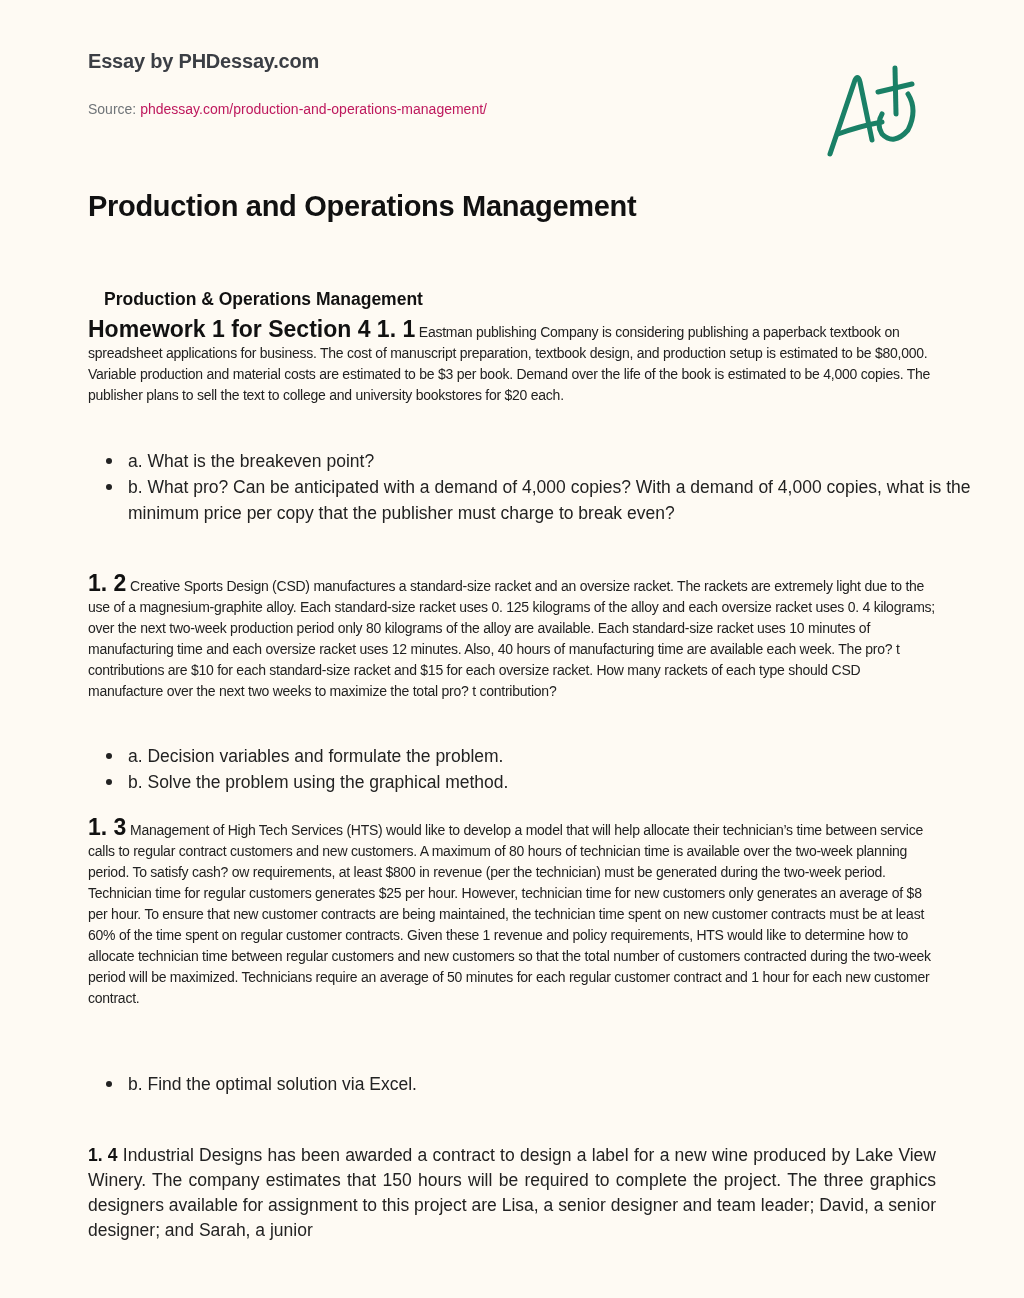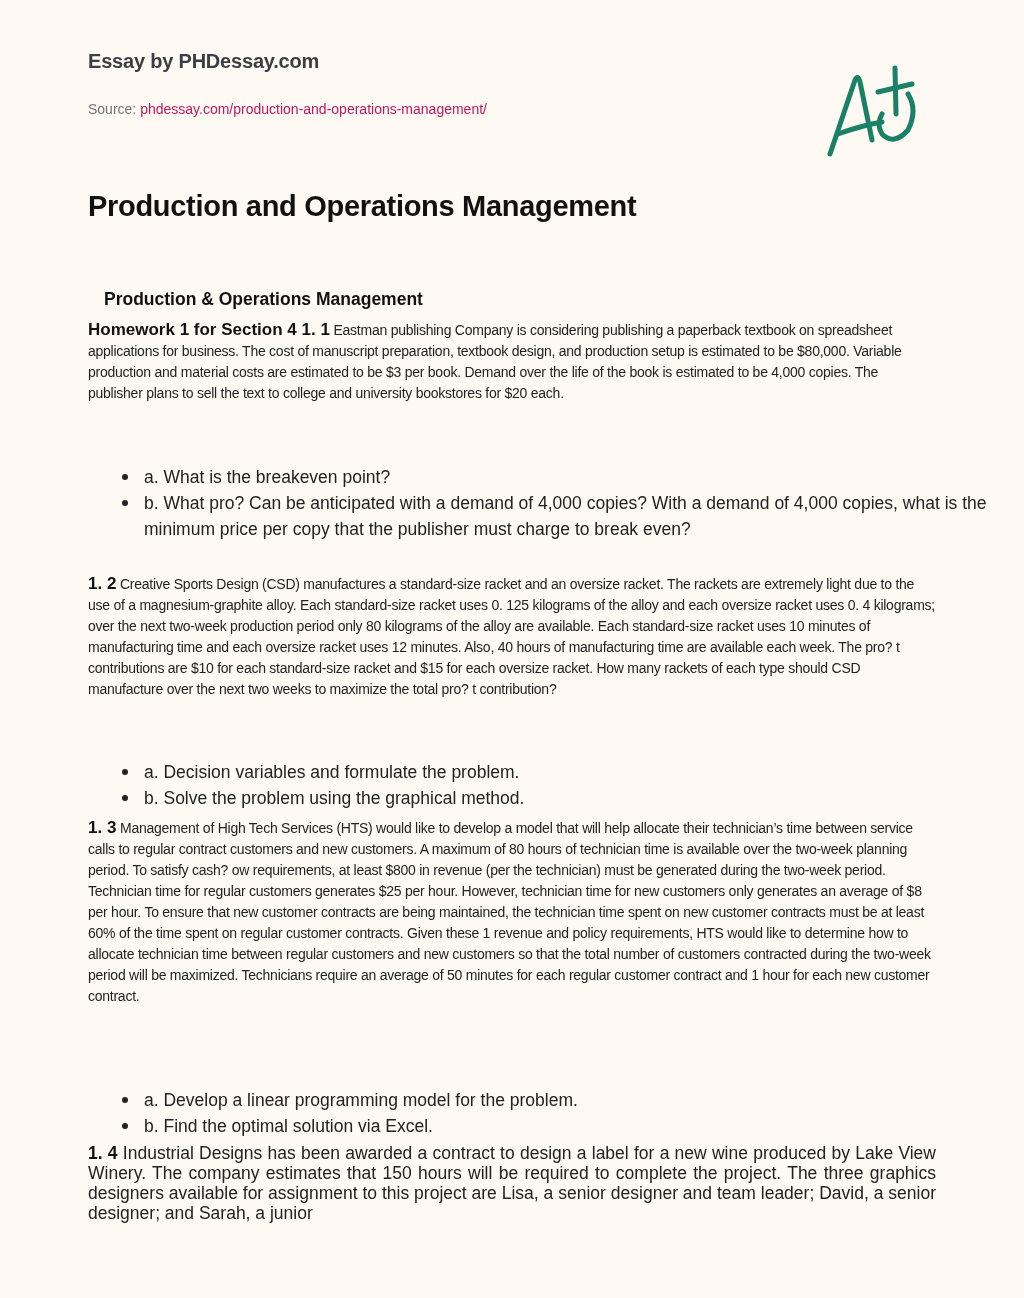--- a/index.html
+++ b/index.html
@@ -32,25 +32,25 @@
   .subtitle {
     position: absolute; top: 273px; left: 0;
     font-size: 17.5px; font-weight: bold; color: #111; margin: 16px;
     white-space: nowrap;
   }
   .para {
     position: absolute; left: 0; width: 848px; margin: 0;
     font-size: 14px; line-height: 21px; color: #222;
     letter-spacing: -0.25px;
   }
-  .para .lead { font-size: 17px; font-weight: bold; color: #111; letter-spacing: 0; }
-  .para.justify { text-align: justify; font-size: 17.5px; line-height: 20px; letter-spacing: 0; }
+  .para .lead { font-size: 23px; font-weight: bold; color: #111; letter-spacing: 0; }
+  .para.justify { text-align: justify; font-size: 17.5px; line-height: 25px; letter-spacing: 0; }
   .para.justify .lead { font-size: 17.5px; }
   ul.bullets {
-    position: absolute; left: 0; width: 848px; margin: 16px; padding: 0 0 0 40px;
+    position: absolute; left: 0; width: 848px; margin: 0; padding: 0 0 0 40px;
     list-style: none; font-size: 17.5px; line-height: 26px; color: #222;
   }
   ul.bullets li { position: relative; }
   ul.bullets li::before {
     content: ""; position: absolute; left: -22px; top: 10px;
     width: 6px; height: 6px; border-radius: 50%; background: #222;
   }
 </style>
 </head>
 <body>
@@ -81,21 +81,20 @@
   </p>
   <ul class="bullets" style="top:743px;">
     <li>a. Decision variables and formulate the problem.</li>
     <li>b. Solve the problem using the graphical method.</li>
   </ul>
 
   <p class="para" style="top:817px;">
     <span class="lead">1. 3</span><span> Management of High Tech Services (HTS) would like to develop a model that will help allocate their technician’s time between service calls to regular contract customers and new customers. A maximum of 80 hours of technician time is available over the two-week planning period. To satisfy cash? ow requirements, at least $800 in revenue (per the technician) must be generated during the two-week period. Technician time for regular customers generates $25 per hour. However, technician time for new customers only generates an average of $8 per hour. To ensure that new customer contracts are being maintained, the technician time spent on new customer contracts must be at least 60% of the time spent on regular customer contracts. Given these 1 revenue and policy requirements, HTS would like to determine how to allocate technician time between regular customers and new customers so that the total number of customers contracted during the two-week period will be maximized. Technicians require an average of 50 minutes for each regular customer contract and 1 hour for each new customer contract.</span>
   </p>
   <ul class="bullets" style="top:1071px;">
-    <li>a. Develop a linear programming model for the problem.</li>
     <li>b. Find the optimal solution via Excel.</li>
   </ul>
 
   <p class="para justify" style="top:1143px;">
     <span class="lead">1. 4</span><span> Industrial Designs has been awarded a contract to design a label for a new wine produced by Lake View Winery. The company estimates that 150 hours will be required to complete the project. The three graphics designers available for assignment to this project are Lisa, a senior designer and team leader; David, a senior designer; and Sarah, a junior</span>
   </p>
 </div>
 
 <svg class="logo" viewBox="0 0 110 100" xmlns="http://www.w3.org/2000/svg">
   <g fill="none" stroke="#1a8066" stroke-width="5" stroke-linecap="round" stroke-linejoin="round">

